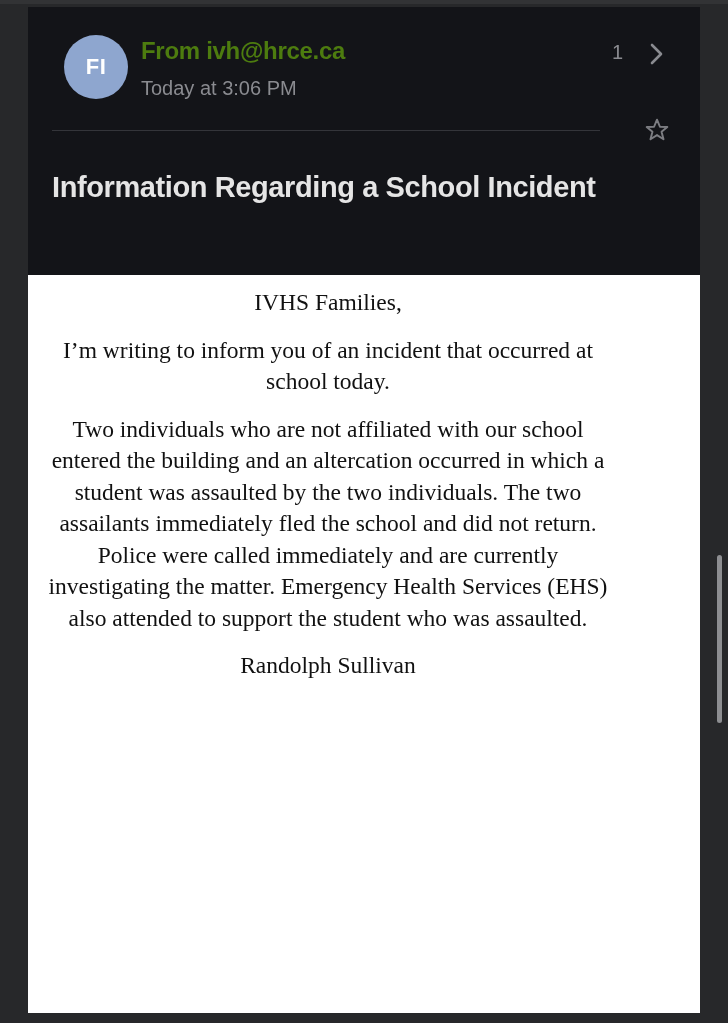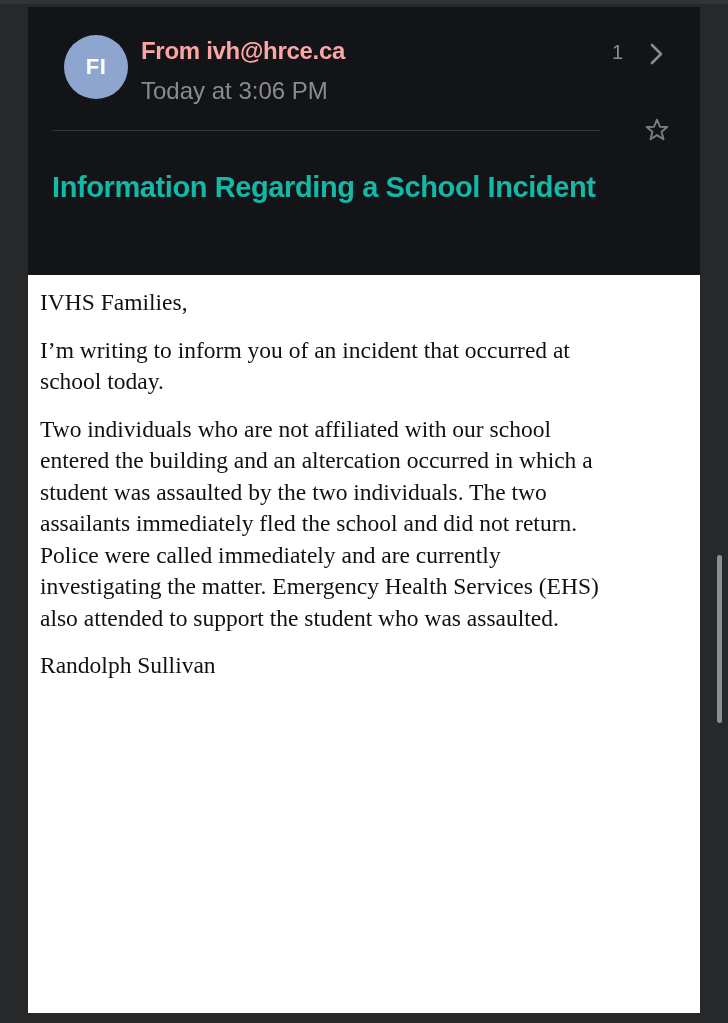--- a/index.html
+++ b/index.html
@@ -46,33 +46,33 @@
       font-size: 22px;
       display: flex;
       align-items: center;
       justify-content: center;
       letter-spacing: 0.5px;
     }
     .from {
       position: absolute;
       left: 113px;
       top: 30px;
-      color: #fca5a5;
+      color: #4d7c0f;
       font-family: "Liberation Sans", sans-serif;
       font-weight: bold;
       font-size: 24px;
       letter-spacing: -0.3px;
     }
     .time {
       position: absolute;
       left: 113px;
       top: 70px;
       color: #8a8b90;
       font-family: "Liberation Sans", sans-serif;
-      font-size: 24px;
+      font-size: 20px;
     }
     .count {
       position: absolute;
       left: 584px;
       top: 34px;
       color: #8a8b90;
       font-family: "Liberation Sans", sans-serif;
       font-size: 20px;
     }
     .next-btn {
@@ -97,38 +97,39 @@
       top: 110px;
       width: 26px;
       height: 26px;
       cursor: pointer;
     }
     .subject {
       position: absolute;
       left: 24px;
       top: 162px;
       width: 560px;
-      color: #14b8a6;
+      color: #e5e5e5;
       font-family: "Liberation Sans", sans-serif;
       font-weight: bold;
       font-size: 29px;
       line-height: 37px;
       letter-spacing: -0.4px;
     }
     .body {
       position: absolute;
       left: 0;
       top: 268px;
       width: 600px;
       padding: 0 12px;
       box-sizing: border-box;
       font-family: "Liberation Serif", serif;
       font-size: 23.5px;
       line-height: 31.5px;
       color: #111111;
+      text-align: center;
     }
     .body p {
       margin: 0 0 16px 0;
     }
     .body p.first {
       margin-top: 12px;
     }
     .scrollbar-track {
       position: absolute;
       left: 714px;

